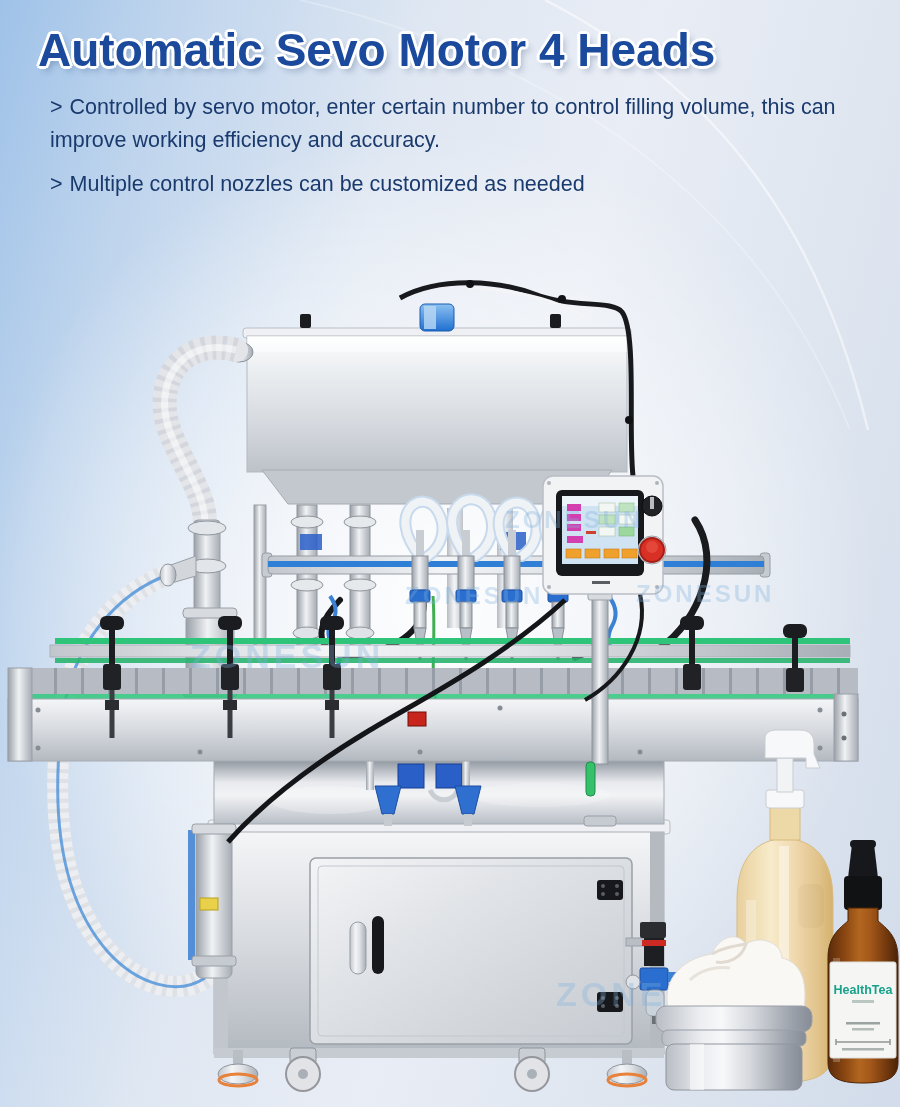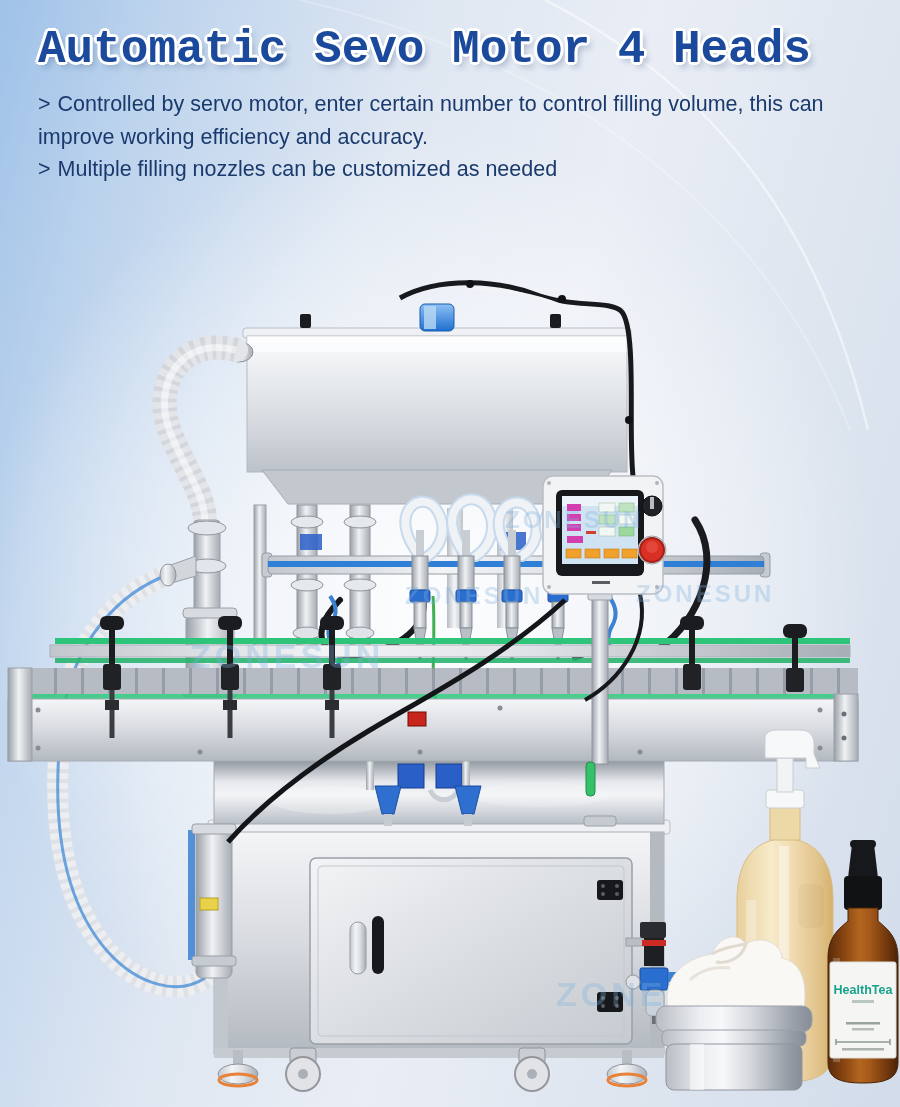--- a/index.html
+++ b/index.html
@@ -8,24 +8,23 @@
     background:linear-gradient(105deg,#9fc2e8 0%,#bed4ed 14%,#dfe7f2 36%,#e9edf5 55%,#dfe6f0 75%,#d2dcea 100%);
     font-family:"Liberation Sans",sans-serif;
   }
   .scene{position:absolute;left:0;top:0;width:900px;height:1107px;}
   .header{position:absolute;left:38px;top:22px;width:832px;z-index:3;}
   .title{
     font-size:46px;font-weight:bold;line-height:57px;color:#1b4a9d;letter-spacing:0px;
     text-shadow:-2px -2px 0 #fff,2px -2px 0 #fff,-2px 2px 0 #fff,2px 2px 0 #fff,
                 -3px 0 0 #fff,3px 0 0 #fff,0 -3px 0 #fff,0 3px 0 #fff,
                 4px 5px 6px rgba(30,60,110,.30);
-    font-family:Liberation Mono, monospace;
   }
   .bullets{margin-top:9px;font-size:21.5px;line-height:32.5px;color:#1a3a6d;font-weight:500;}
-  .bullet{margin:0;}
+  .bullet{margin:12px;}
   .marker{margin-right:7px;}
   text{font-family:"Liberation Sans",sans-serif;}
 </style>
 </head>
 <body>
 
 <div class="canvas">
 
 <svg class="scene" viewBox="0 0 900 1107" xmlns="http://www.w3.org/2000/svg">
   <defs>
@@ -463,17 +462,17 @@
     <rect x="690" y="1044" width="14" height="46" fill="#ffffff" opacity="0.55"></rect>
   </g>
 </svg>
 
 <header class="header">
   <div class="title">
     <div>Automatic Sevo Motor 4 Heads</div>
   </div>
   <div class="bullets">
     <p class="bullet"><span class="marker">&gt;</span><span>Controlled by servo motor, enter certain number to control filling volume, this can improve working efficiency and accuracy.</span></p>
-    <p class="bullet"><span class="marker">&gt;</span><span>Multiple filling nozzles can be customized as needed</span></p>
+    <p class="bullet"><span class="marker">&gt;</span><span>Multiple control nozzles can be customized as needed</span></p>
   </div>
 </header>
 
 </div>
 
 </body></html>

